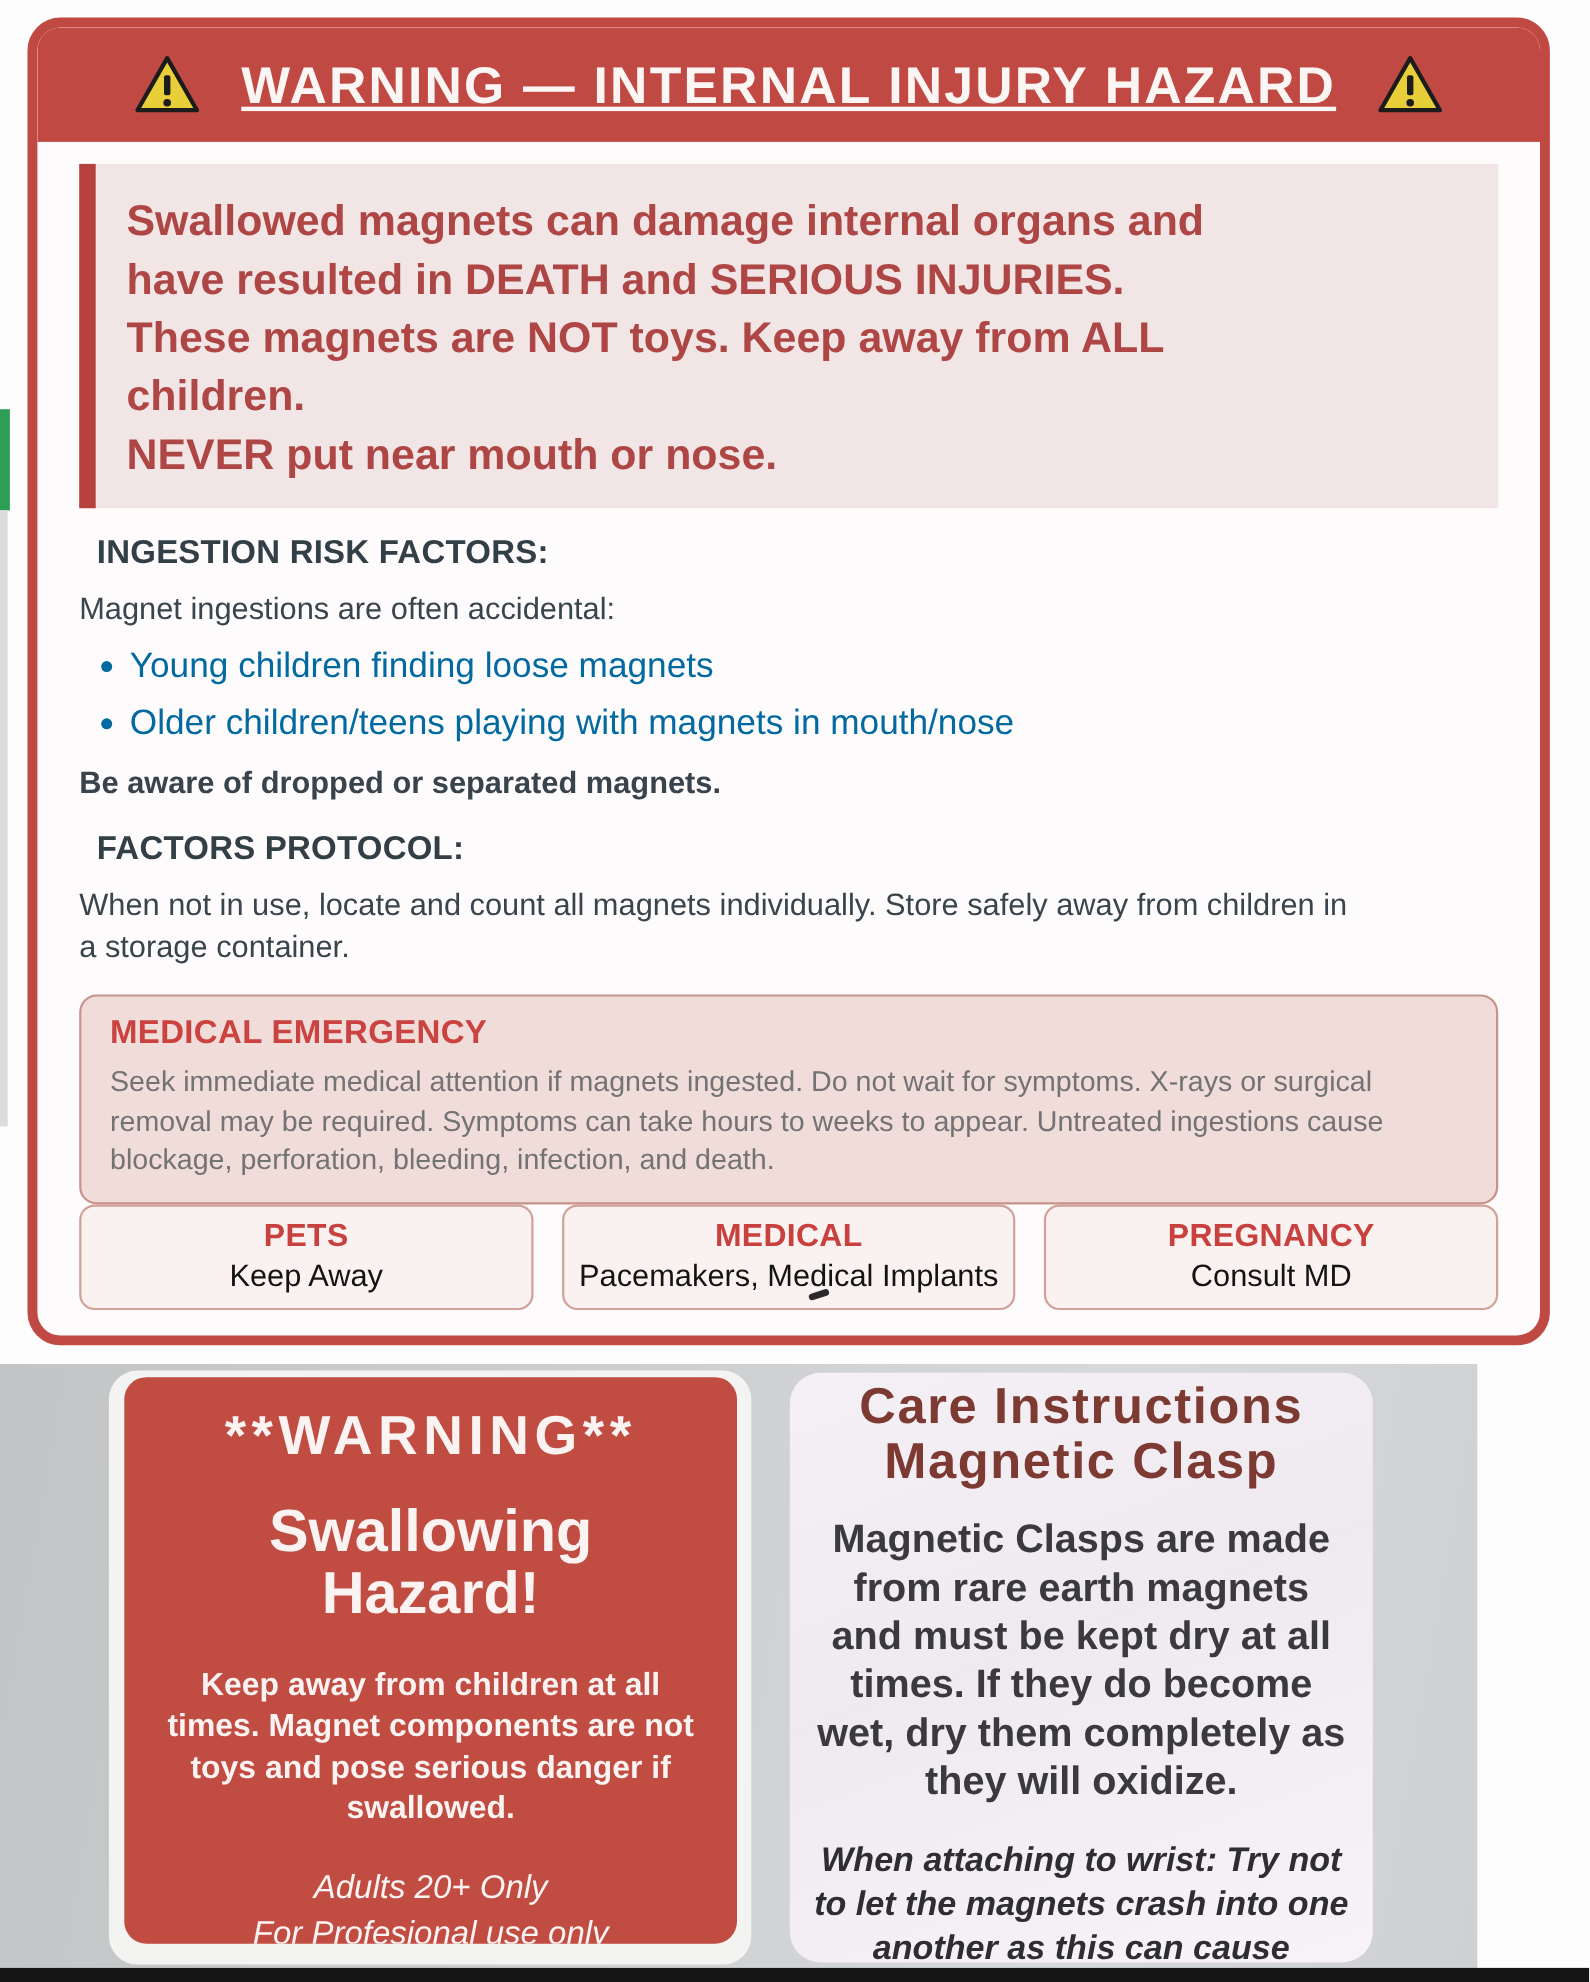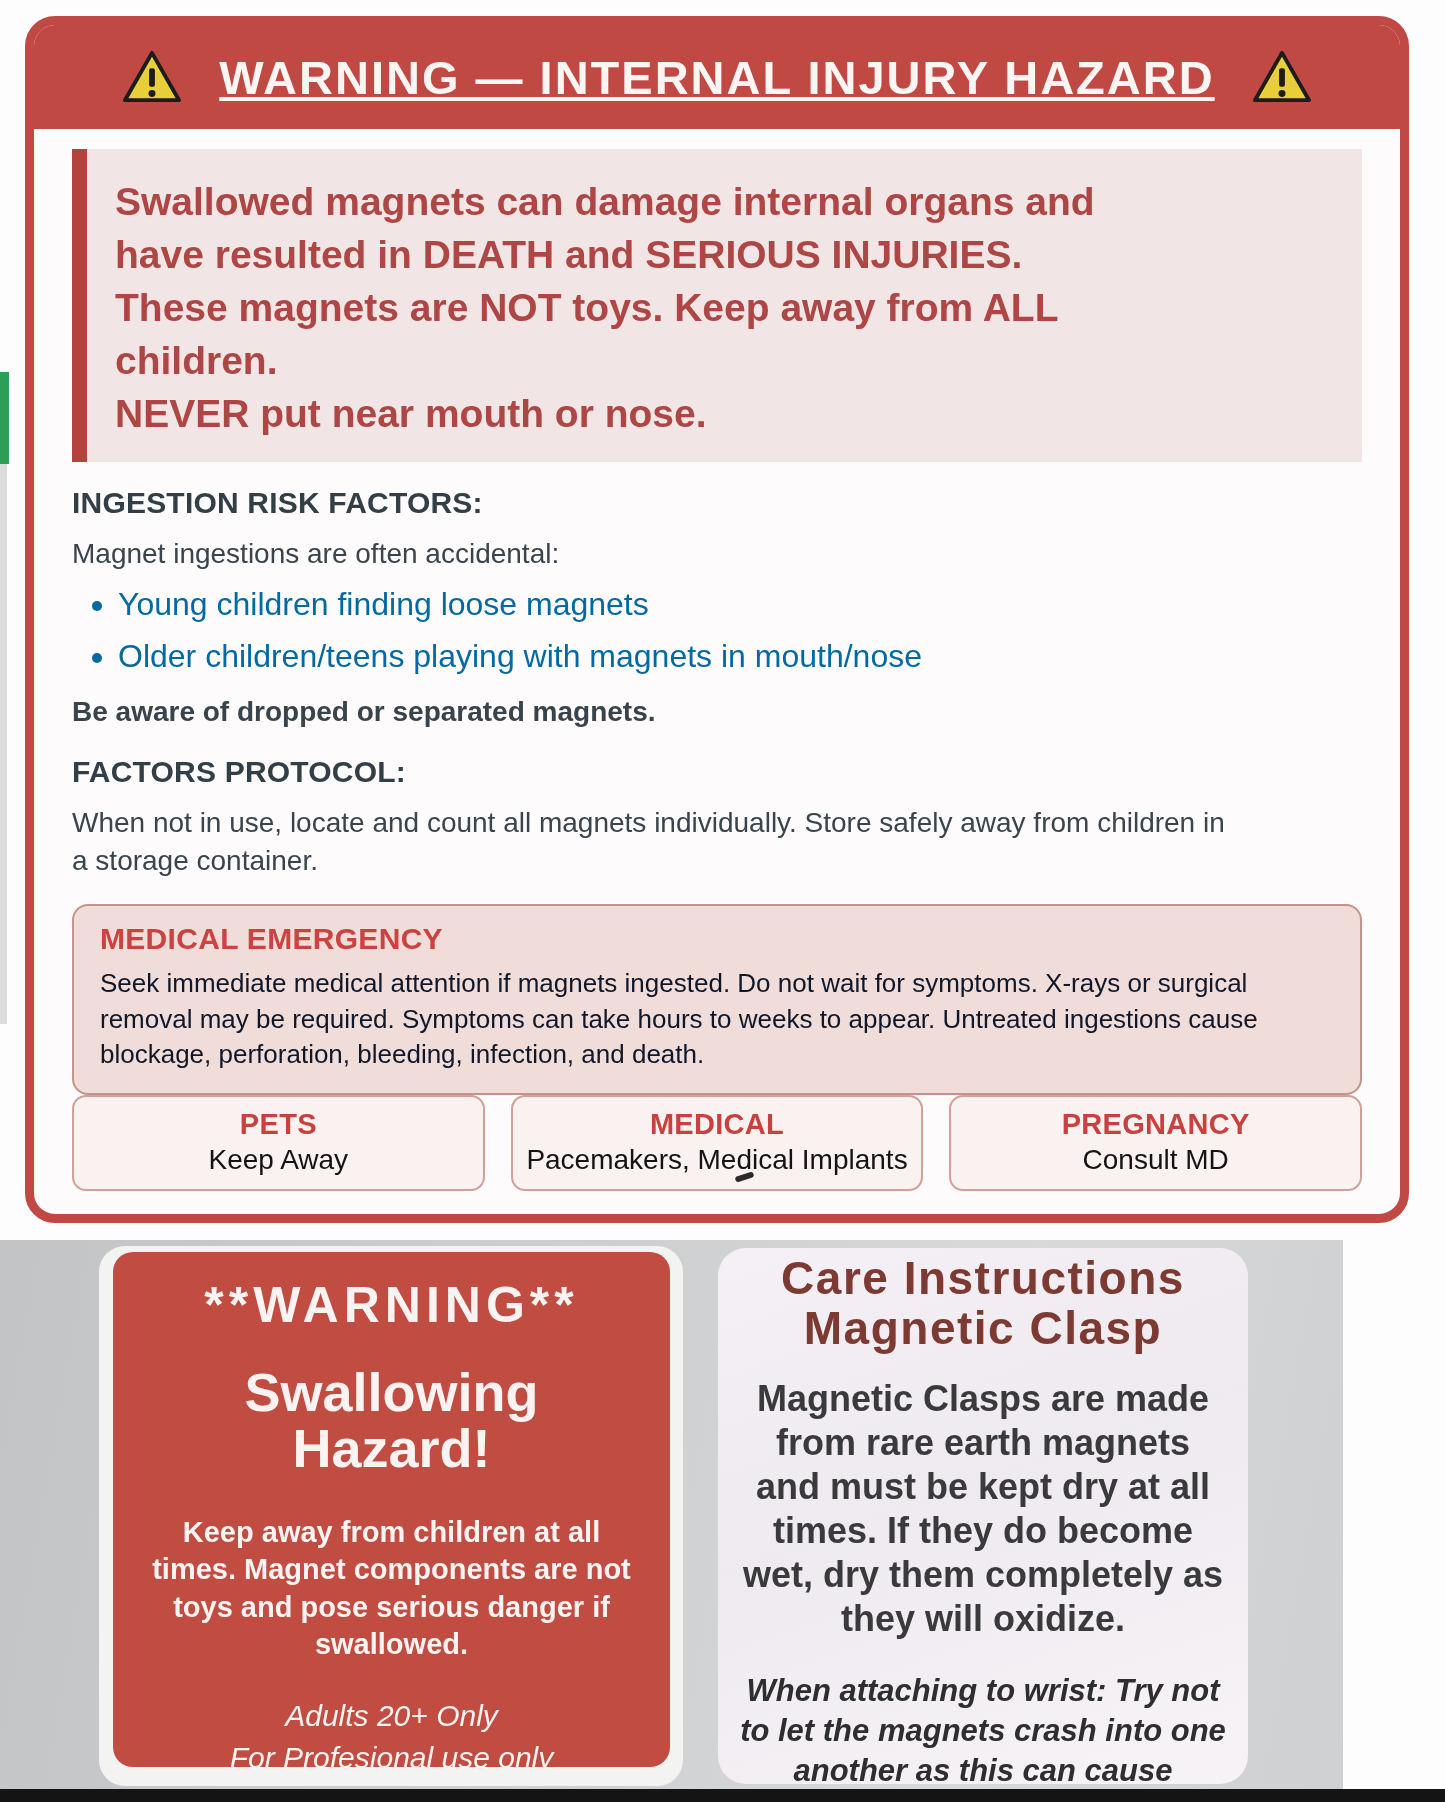--- a/index.html
+++ b/index.html
@@ -19,31 +19,31 @@
                   border:9px solid #c14944; border-radius:30px; background:#fdfbfb; overflow:hidden; }
   .card-header { height:104px; background:#c14944; display:flex; align-items:center; justify-content:center;
                  gap:36px; color:#fbf6f4; font-weight:bold; font-size:47px; letter-spacing:2px;text-decoration:underline; }
   .tri-icon { width:62px; height:56px; flex:0 0 auto; }
 
   .card-body { padding:16px 38px 0 38px; }
 
   .hazard-callout { margin-top:4px; background:#f1e6e5; border-left:15px solid #b6423e;
                     padding:26px 20px 22px 28px; color:#ad4644; font-weight:bold; font-size:39px; line-height:1.36; }
 
-  .sec-heading { margin-top:24px; color:#333f47; font-weight:bold; font-size:30px; letter-spacing:0.2px; }
+  .sec-heading { margin-top:24px; color:#333f47; font-weight:bold; font-size:30px; letter-spacing:0.2px;margin-left:16px; }
   .body-text   { margin-top:15px; color:#39444c; font-size:28px; line-height:1.35; max-width:1160px; }
   .bold-text   { font-weight:bold; color:#38434b; }
 
   .bullet-list { margin-top:10px; padding-left:46px; color:#0369a1; font-size:32px; }
   .bullet-list li { margin-top:9px; line-height:1.35; }
 
   .emergency-box { margin-top:24px; background:#f0dcd9; border:2px solid #c6938a; border-radius:16px;
                    padding:16px 26px 20px 26px; }
   .emergency-heading { color:#ca4340; font-weight:bold; font-size:30px; letter-spacing:0.3px; }
-  .emergency-text { margin-top:10px; color:#0f172a; font-size:26px; line-height:1.38; }
+  .emergency-text { margin-top:10px; color:#737373; font-size:26px; line-height:1.38; }
 
   .info-row { display:flex; gap:26px; }
   .info-box { flex:1; background:#f9f2f1; border:2px solid #d0a099; border-radius:14px;
               text-align:center; padding:11px 8px 13px 8px; }
   .info-heading { color:#c8413e; font-weight:bold; font-size:29px; letter-spacing:0.3px; }
   .info-text { margin-top:3px; color:#141414; font-size:28px; }
 
   
   .photo-area { position:absolute; left:0; top:1240px; width:1343px; height:549px;
                 background:linear-gradient(100deg,#c3c4c6 0%,#cdced0 40%,#d8d9db 72%,#cfd0d2 100%); }

